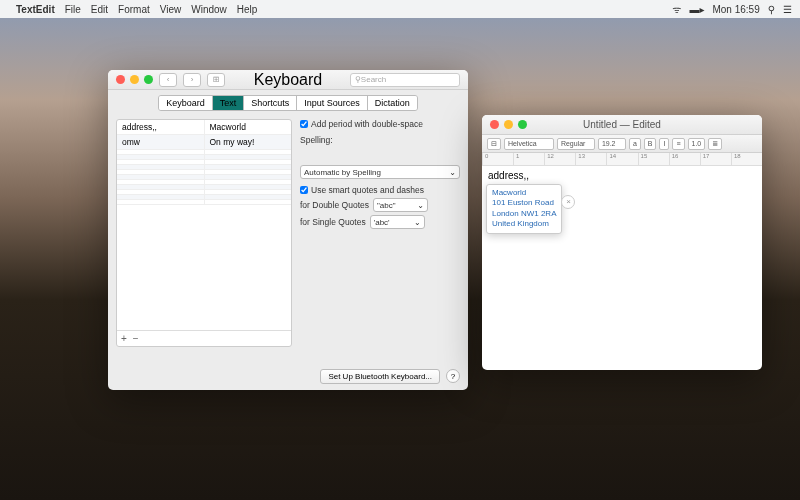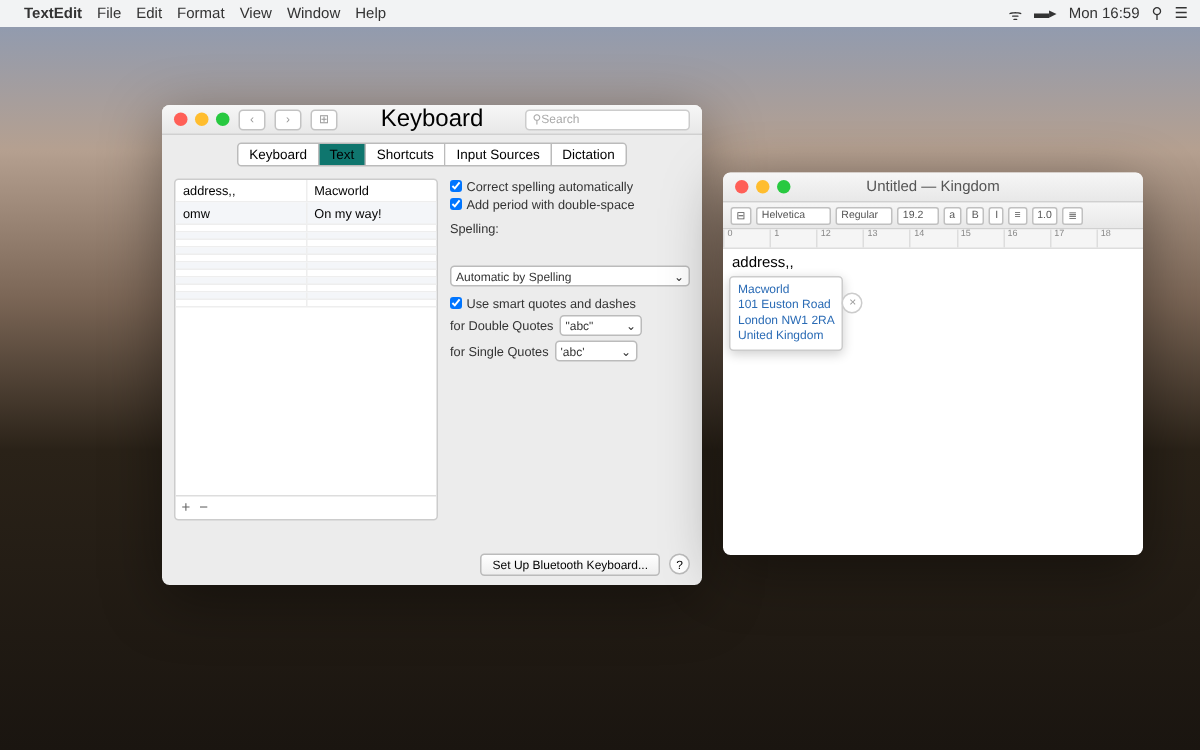--- a/index.html
+++ b/index.html
@@ -155,24 +155,20 @@
           </div>
       </div>
       <div class="tfoot">
           <span>+</span>
           <span>−</span>
         </div>
     </div>
     <div class="opts">
       <label class="chk">
           <input type="checkbox" checked="" style="">
-          <span>Correct spelling automatically</span>
-        </label>
-      <label class="chk">
-          <input type="checkbox" checked="" style="">
           <span>Add period with double-space</span>
         </label>
       <div class="lbl">Spelling:</div>
       <div class="sel">
           <span>Automatic by Spelling</span>
           <span>⌄</span>
         </div>
       <label class="chk" style="margin-top:6px">
           <input type="checkbox" checked="" style="">
           <span>Use smart quotes and dashes</span>
@@ -199,21 +195,21 @@
   </div>
 </div>
 
 <div class="win textedit">
   <div class="titlebar">
     <div class="lights">
         <div class="light lr"></div>
         <div class="light ly"></div>
         <div class="light lg"></div>
       </div>
-    <span class="title">Untitled — Kingdom</span>
+    <span class="title">Untitled — Edited</span>
   </div>
   <div class="te-tool">
     <div class="mini">⊟</div>
     <div class="mini" style="width:50px">
         <span>Helvetica</span>
       </div>
     <div class="mini" style="width:38px">
         <span>Regular</span>
       </div>
     <div class="mini" style="width:28px">

